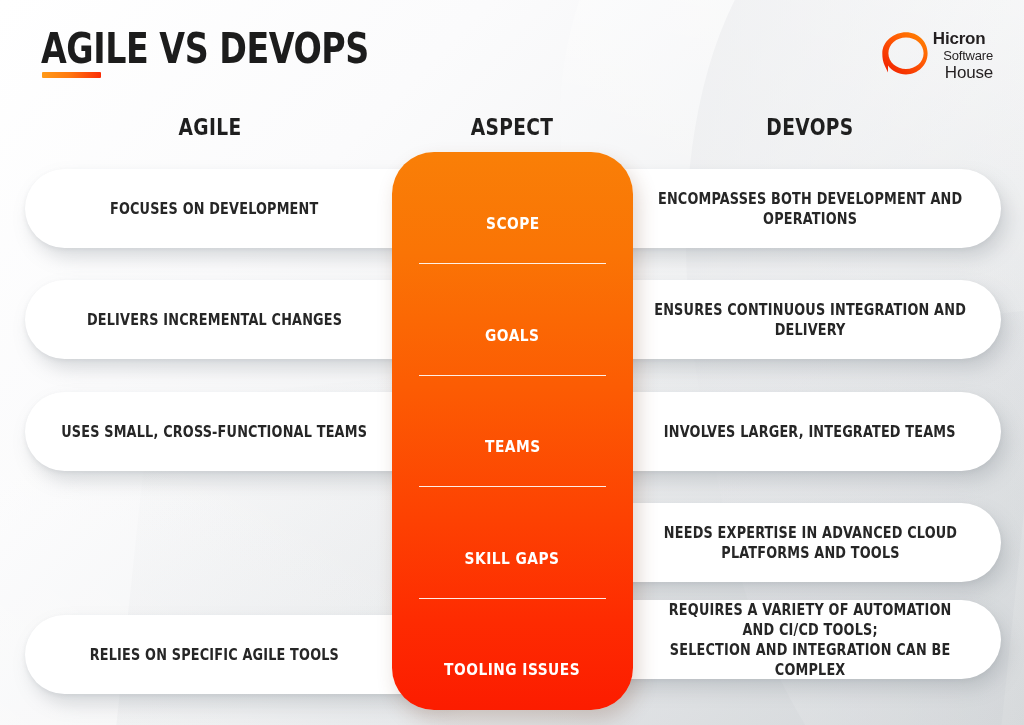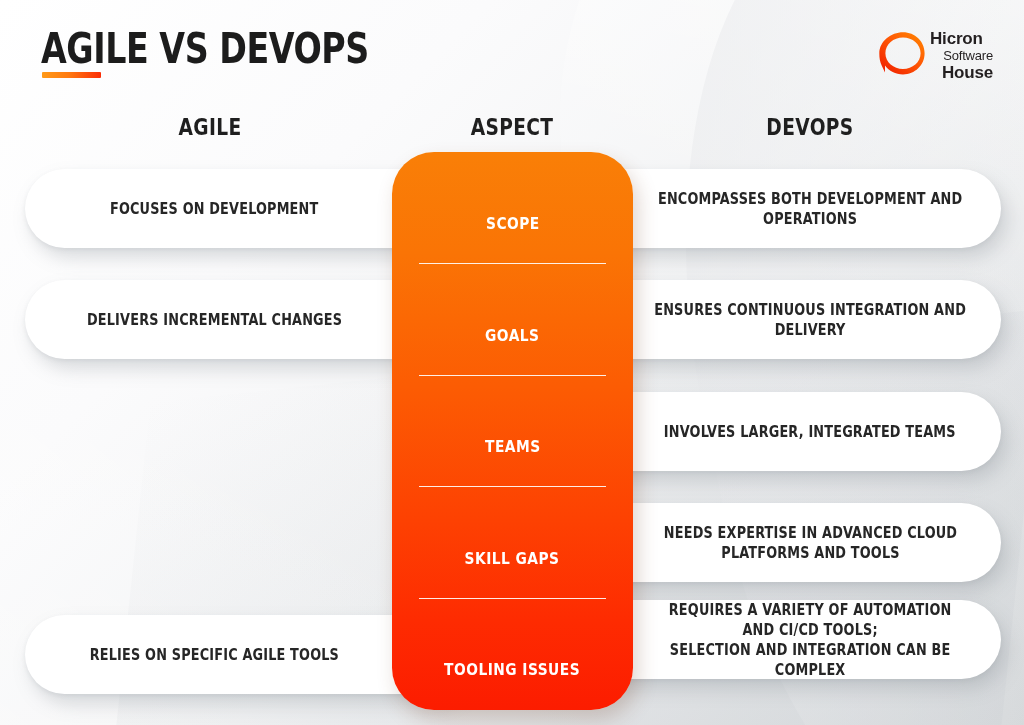--- a/index.html
+++ b/index.html
@@ -67,21 +67,21 @@
   
   .logo { position:absolute; right:31px; top:28px; display:flex; align-items:center; gap:0; }
   .logo-mark { width:54px; height:54px; flex:0 0 54px; }
   .logo-text {
     font-family:"Liberation Sans", sans-serif;
     line-height:17px;
     color:#231f20;
   }
   .logo-text .l1 { font-size:17px; font-weight:bold; display:block; letter-spacing:-0.2px; }
   .logo-text .l2 { font-size:13px; font-weight:normal; display:block; letter-spacing:-0.2px;text-align:right; }
-  .logo-text .l3 { font-size:17px; font-weight:bold; display:block; letter-spacing:-0.2px;margin-left:12px; }
+  .logo-text .l3 { font-size:17px; font-weight:normal; display:block; letter-spacing:-0.2px;margin-left:12px; }
 
   
   .col-head {
     position:absolute;
     font-family:"Liberation Sans Narrow", "DejaVu Sans Condensed", "Liberation Sans", sans-serif;
     font-weight:bold;
     font-size:23px;
     letter-spacing:0.4px;
     color:#1f1f1f;
     transform:scaleX(0.9);
@@ -195,20 +195,23 @@
   <div class="col-head head-agile">AGILE</div>
   <div class="col-head head-aspect">ASPECT</div>
   <div class="col-head head-devops">DEVOPS</div>
 
   <div class="card left" style="top:169px">
     <div class="card-text">FOCUSES ON DEVELOPMENT</div>
   </div>
   <div class="card left" style="top:280px">
     <div class="card-text">DELIVERS INCREMENTAL CHANGES</div>
   </div>
+  <div class="card left" style="top:392px">
+    <div class="card-text">USES SMALL, CROSS-FUNCTIONAL TEAMS</div>
+  </div>
   <div class="card left" style="top:615px">
     <div class="card-text">RELIES ON SPECIFIC AGILE TOOLS</div>
   </div>
 
   <div class="card right" style="top:169px">
     <div class="card-text">ENCOMPASSES BOTH DEVELOPMENT AND OPERATIONS</div>
   </div>
   <div class="card right" style="top:280px">
     <div class="card-text">ENSURES CONTINUOUS INTEGRATION AND DELIVERY</div>
   </div>

